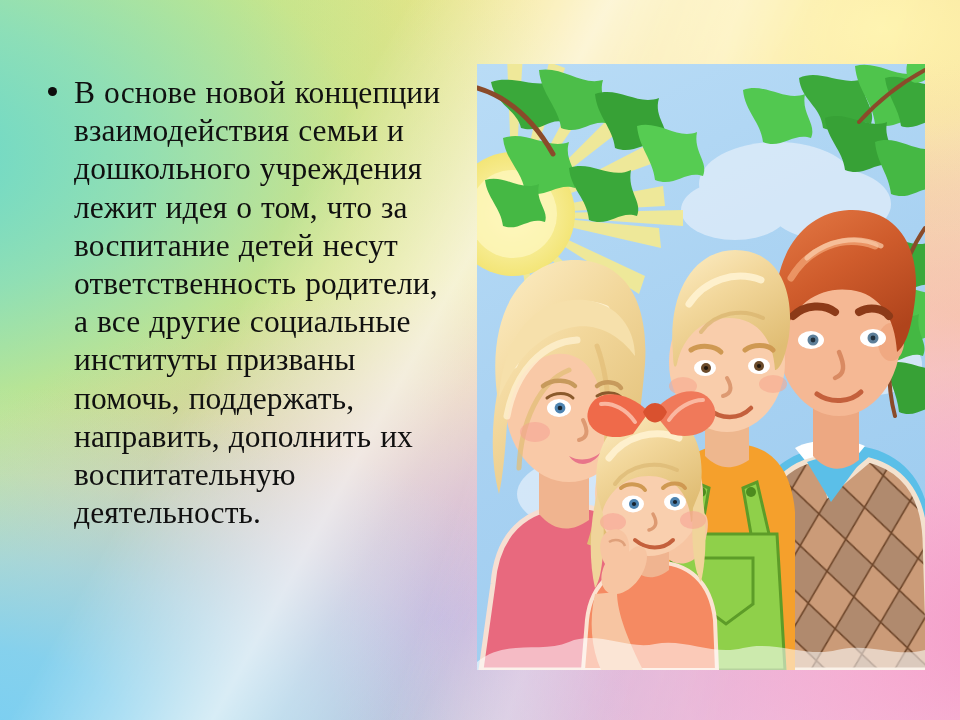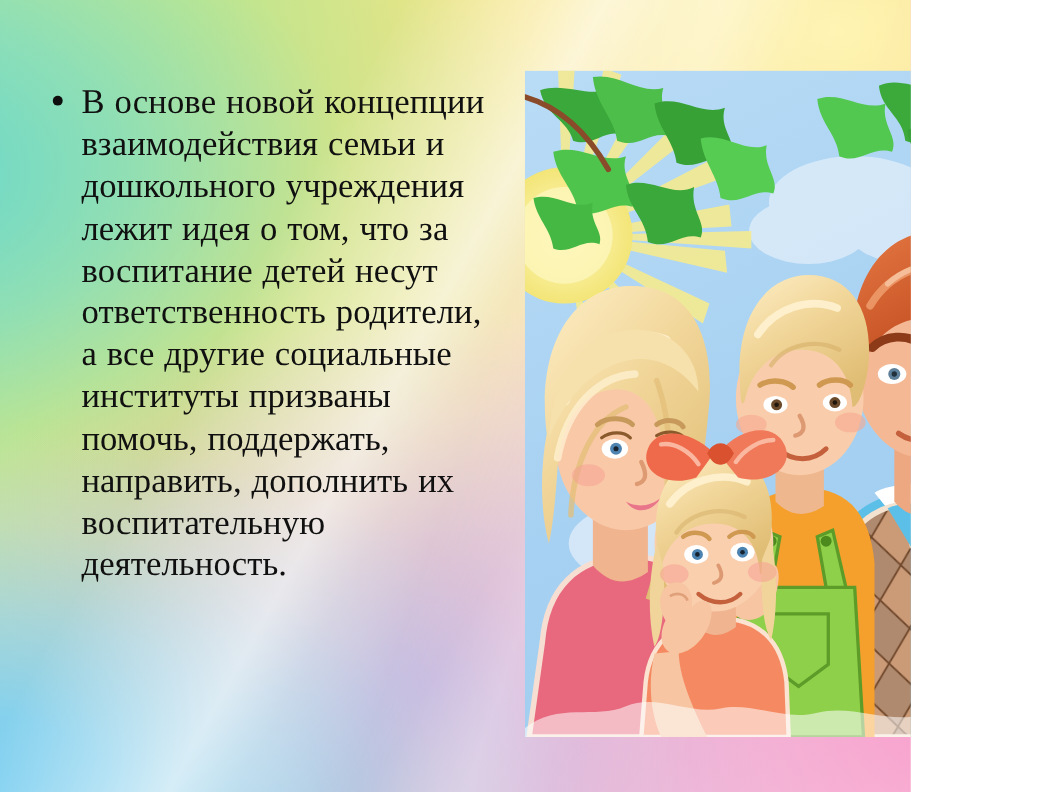--- a/index.html
+++ b/index.html
@@ -2,21 +2,21 @@
 <html><head>
 <meta charset="utf-8">
 <style>
   html, body {
     margin: 0;
     padding: 0;
     background: #ffffff;
   }
   #slide {
     position: relative;
-    width: 828px;
+    width: 960px;
     height: 720px;
     overflow: hidden;
     font-family: "Liberation Serif", "DejaVu Serif", serif;
   }
 
   
   .bg-layer { position: absolute; inset: 0; }
 
   .bg-base {
     background:

